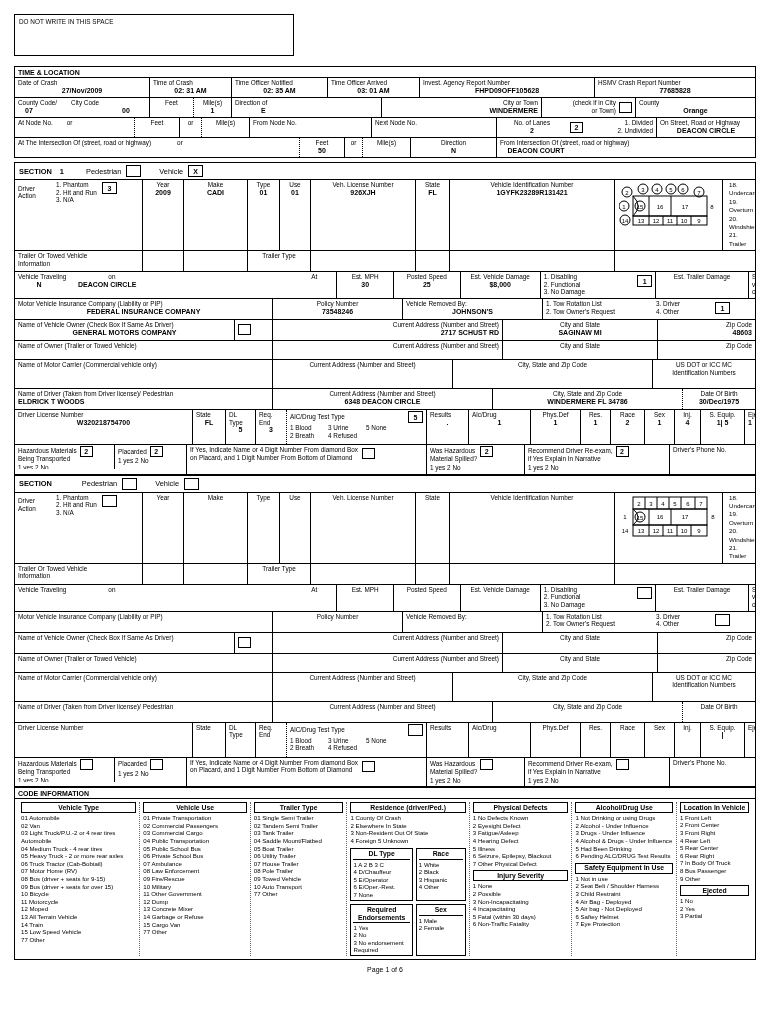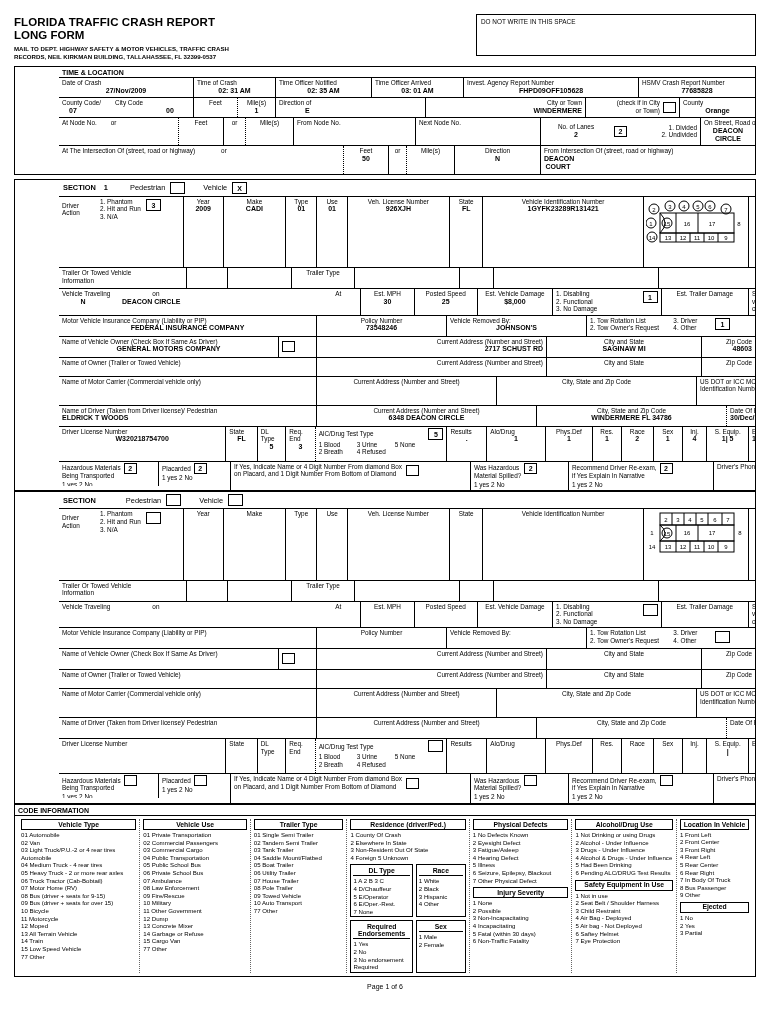--- a/index.html
+++ b/index.html
@@ -16,21 +16,21 @@
 
   
   .hdr { display:flex; justify-content:space-between; align-items:flex-start; height:52px; }
   .hdr-left { padding-top:2px; }
   .title1 { font-size:11.5px; font-weight:bold; letter-spacing:.1px; line-height:12.5px; }
   .title2 { font-size:11.5px; font-weight:bold; line-height:13px; }
   .mailto { font-size:6.1px; font-weight:bold; line-height:8px; margin-top:3px; }
   .dnw { width:280px; height:42px; border:1px solid #000; font-size:6.4px; padding:3px 4px; }
 
   
-  .band { border:1px solid #000; border-bottom:none;padding-left:44px; }
+  .band { border:1px solid #000; border-bottom:none; }
   .band.last { border-bottom:1px solid #000; }
   .secthead { font-size:7px; font-weight:bold; padding:1.5px 3px; border-bottom:1px solid #000; }
   .row { display:flex; border-bottom:1px solid #000; }
   .row.nb { border-bottom:none; }
   .cell { border-right:1px solid #000; padding:1px 3px 2px 3px; position:relative; overflow:hidden; }
   .cell:last-child { border-right:none; }
   .lbl { font-size:6.4px; line-height:7.6px; white-space:nowrap; }
   .val { font-size:7px; font-weight:bold; line-height:8.4px; }
   .ctr { text-align:center; }
   .rgt { text-align:right; }
@@ -69,26 +69,20 @@
   .footer { text-align:center; font-size:7px; padding-top:6px; }
 
   .chk { display:inline-block; width:13px; height:11px; border:1px solid #000; vertical-align:middle; }
 </style>
 </head>
 <body>
 
 <div class="page">
 
   <div class="hdr">
-    <div class="hdr-left">
-      <div class="title1">FLORIDA TRAFFIC CRASH REPORT</div>
-      <div class="title2">LONG FORM</div>
-      <div class="mailto">MAIL TO DEPT. HIGHWAY SAFETY &amp; MOTOR VEHICLES, TRAFFIC CRASH</div>
-      <div class="mailto" style="margin-top:0">RECORDS, NEIL KIRKMAN BUILDING, TALLAHASSEE, FL 32399-0537</div>
-    </div>
     <div class="dnw">
       <span>DO NOT WRITE IN THIS SPACE</span>
     </div>
   </div>
 
   <div class="band last">
     <div class="secthead">TIME &amp; LOCATION</div>
 
     <div class="row">
       <div class="cell" style="width:135px">

